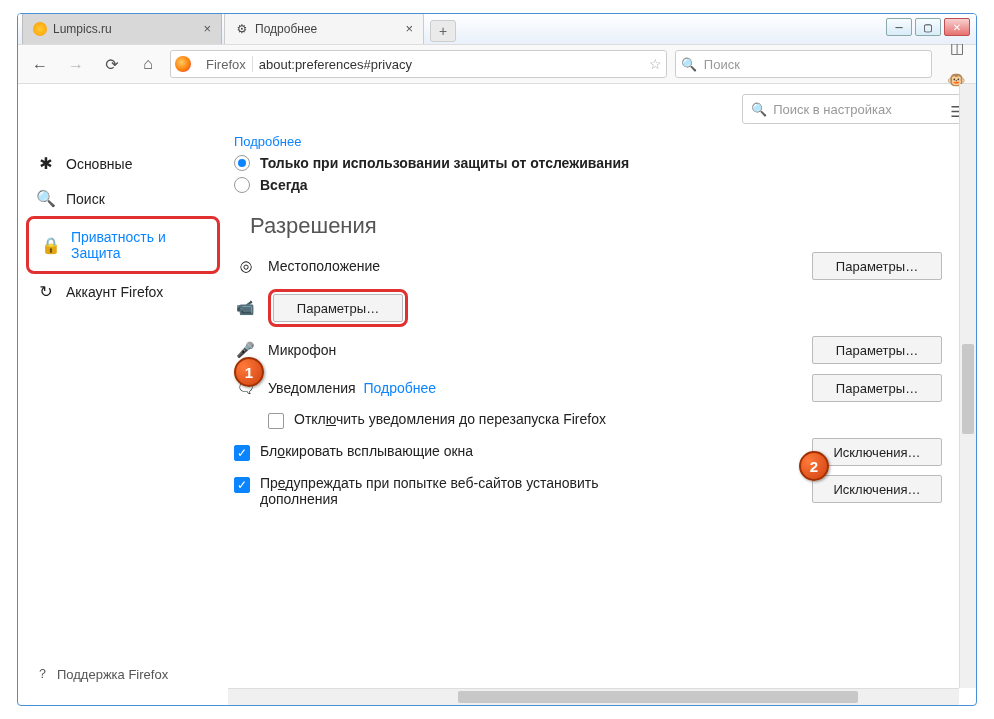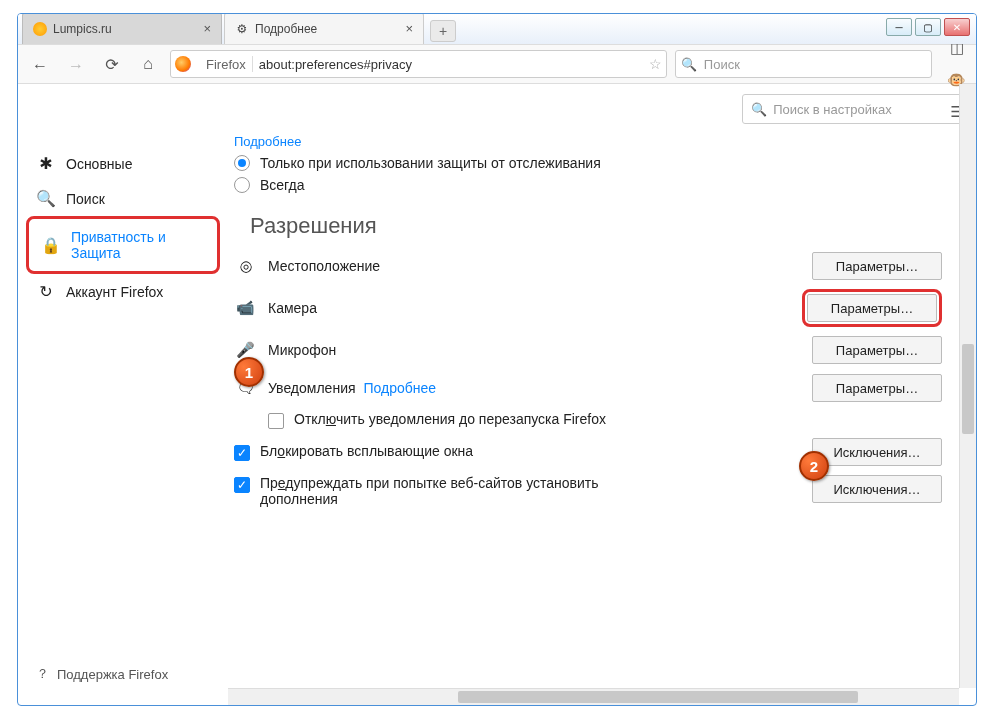--- a/index.html
+++ b/index.html
@@ -28,21 +28,21 @@
 .sidebar { width: 210px; padding: 14px 8px; display: flex; flex-direction: column; }
 .side-item { display: flex; align-items: center; gap: 10px; padding: 8px 10px; border-radius: 3px; color: #222; font-size: 14px; cursor: pointer; }
 .side-item .icon { width: 20px; display: inline-flex; justify-content: center; font-size: 16px; }
 .side-item.active { color: #0a84ff; }
 .side-highlight { border: 3px solid #e03030; border-radius: 8px; padding: 2px; }
 .side-support { margin-top: auto; display: flex; align-items: center; gap: 8px; padding: 8px 10px; color: #555; font-size: 13px; cursor: pointer; }
 .main { flex: 1; padding: 10px 14px 10px 0; overflow: hidden; position: relative; display: flex; flex-direction: column; }
 .topsearch { display: flex; justify-content: flex-end; margin-bottom: 10px; }
 .search-settings { width: 220px; height: 30px; border: 1px solid #ccc; border-radius: 3px; display: flex; align-items: center; padding: 0 8px; color: #999; gap: 6px; font-size: 13px; }
 .link { color: #0a84ff; cursor: pointer; }
-.radio-row { display: flex; align-items: center; gap: 10px; margin: 6px 0; font-size: 14px; color: #222; }
+.radio-row { display: flex; align-items: center; gap: 10px; margin: 6px 0; font-size: 14px; color: #222; font-weight: bold; }
 .radio { width: 16px; height: 16px; border: 1px solid #999; border-radius: 50%; display: inline-flex; align-items: center; justify-content: center; }
 .radio.checked::after { content: ""; width: 8px; height: 8px; background: #0a84ff; border-radius: 50%; }
 .section-title { font-size: 22px; color: #555; margin: 20px 16px 12px; font-weight: 400; }
 .perm-row { display: flex; align-items: center; margin: 8px 0; font-size: 14px; color: #222; min-height: 30px; }
 .perm-row .icon { width: 24px; display: inline-flex; justify-content: center; margin-right: 10px; font-size: 15px; }
 .perm-row .label { flex: 1; display: flex; align-items: center; gap: 8px; }
 .perm-btn { min-width: 130px; height: 28px; border: 1px solid #bbb; background: #f4f4f4; border-radius: 2px; font-size: 13px; color: #222; cursor: pointer; padding: 0 12px; }
 .perm-btn-highlight { border: 3px solid #e03030; border-radius: 8px; padding: 2px; }
 .check-row { display: flex; align-items: flex-start; gap: 10px; margin: 8px 0 8px 34px; font-size: 14px; color: #222; }
 .checkbox { width: 16px; height: 16px; border: 1px solid #999; border-radius: 2px; display: inline-flex; align-items: center; justify-content: center; flex-shrink: 0; margin-top: 2px; }
@@ -162,21 +162,20 @@
         <div class="section-title">Разрешения</div>
 
         <div class="perm-row">
           <span class="icon">◎</span>
           <span class="label">Местоположение</span>
           <button class="perm-btn"><span>Параметры…</span></button>
         </div>
 
         <div class="perm-row">
           <span class="icon">📹</span>
-          <span class="label">Камера</span>
           <span class="perm-btn-highlight">
             <button class="perm-btn"><span>Параметры…</span></button>
           </span>
         </div>
 
         <div class="perm-row">
           <span class="icon">🎤</span>
           <span class="label">Микрофон</span>
           <button class="perm-btn"><span>Параметры…</span></button>
         </div>

